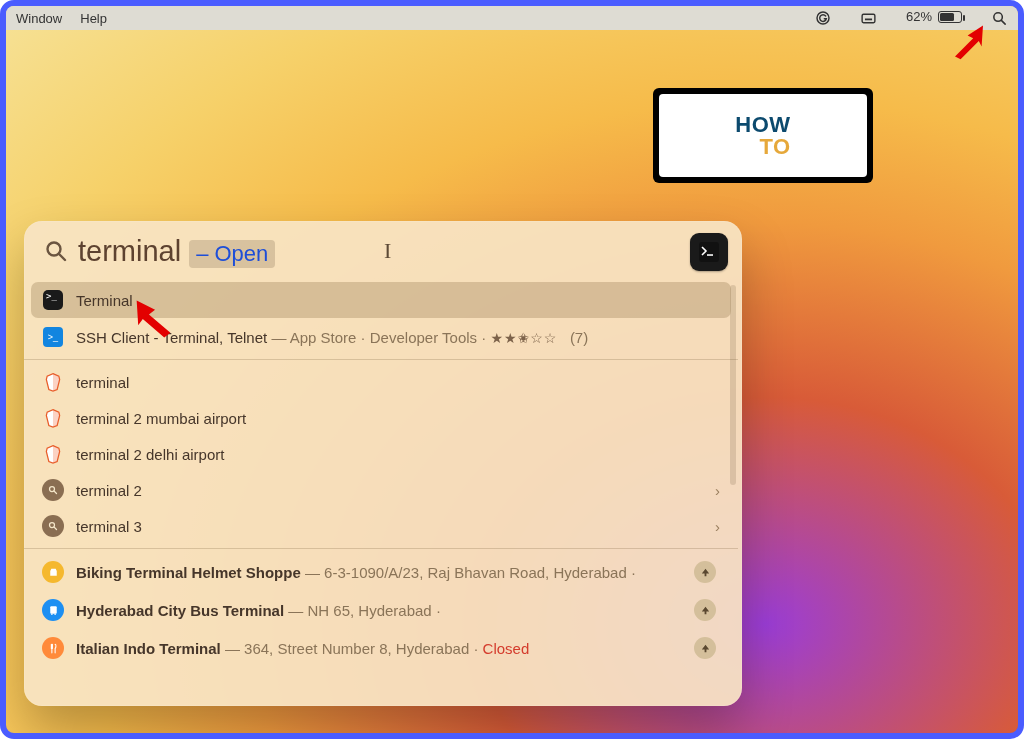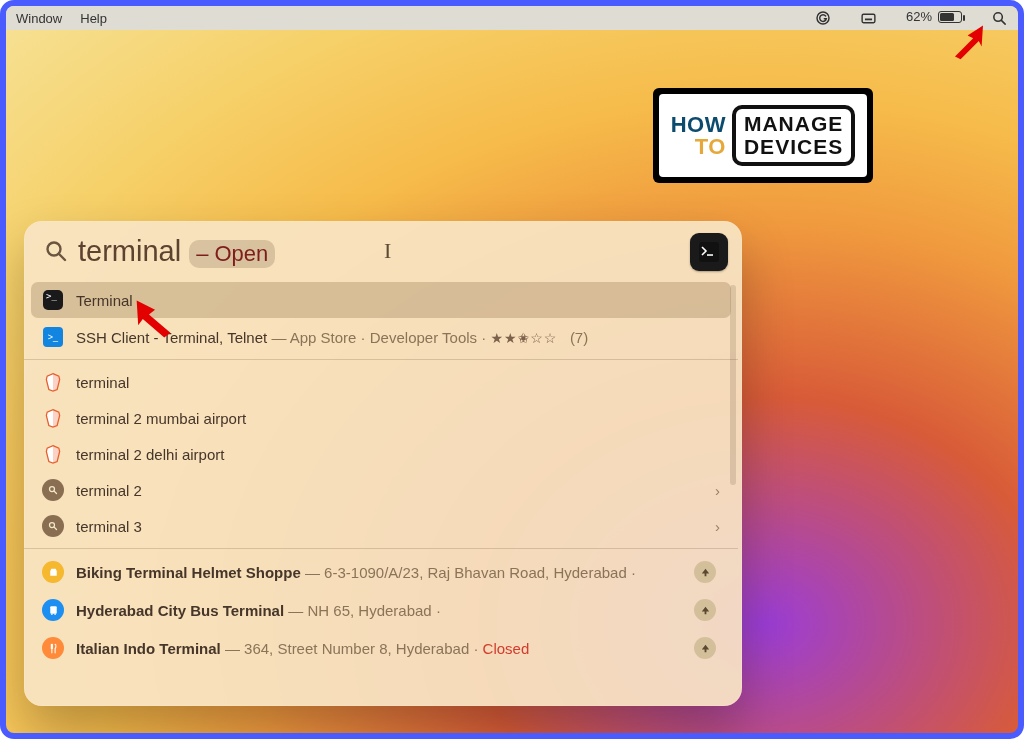--- a/index.html
+++ b/index.html
@@ -73,22 +73,22 @@
   height:60px; padding:0 20px;
   display:flex; align-items:center; gap:10px;
 }
 .sp-mag { width:24px; height:24px; }
 .sp-query {
   display:flex; align-items:baseline; gap:8px;
   font-size:29px; color:#5d4230;
 }
 .sp-completion {
   background: rgba(120,100,70,0.25);
-  color:#7f1d1d; font-size:22px;
-  padding:1px 7px; border-radius:10px;
+  color:#1d4ed8; font-size:22px;
+  padding:1px 7px; border-radius:4px;
   display:inline-block;
 }
 .sp-cursor {
   position:absolute; left:360px; top:17px;
   font-size:22px; color:#5d4a36; font-family: serif;
 }
 .sp-app-icon {
   position:absolute; top:12px; right:14px;
   width:38px; height:38px; background:#1a1a1a;
   border-radius:9px;
@@ -177,24 +177,20 @@
       </span>
     </div>
   </div>
 
   <div class="watermark">
     <div class="watermark-inner">
       <div class="wm-left">
         <div class="wm-how">HOW</div>
         <div class="wm-to">TO</div>
       </div>
-      <div class="wm-box">
-        <div>MANAGE</div>
-        <div>DEVICES</div>
-      </div>
     </div>
   </div>
 
   <svg class="arrow arrow-tr" viewBox="0 0 60 60">
     <polygon points="50,8 28,22 36,26 10,52 18,56 44,30 48,38" fill="#e30000"></polygon>
   </svg>
 
   <div class="spotlight">
     <div class="sp-search">
       <span class="sp-mag">

